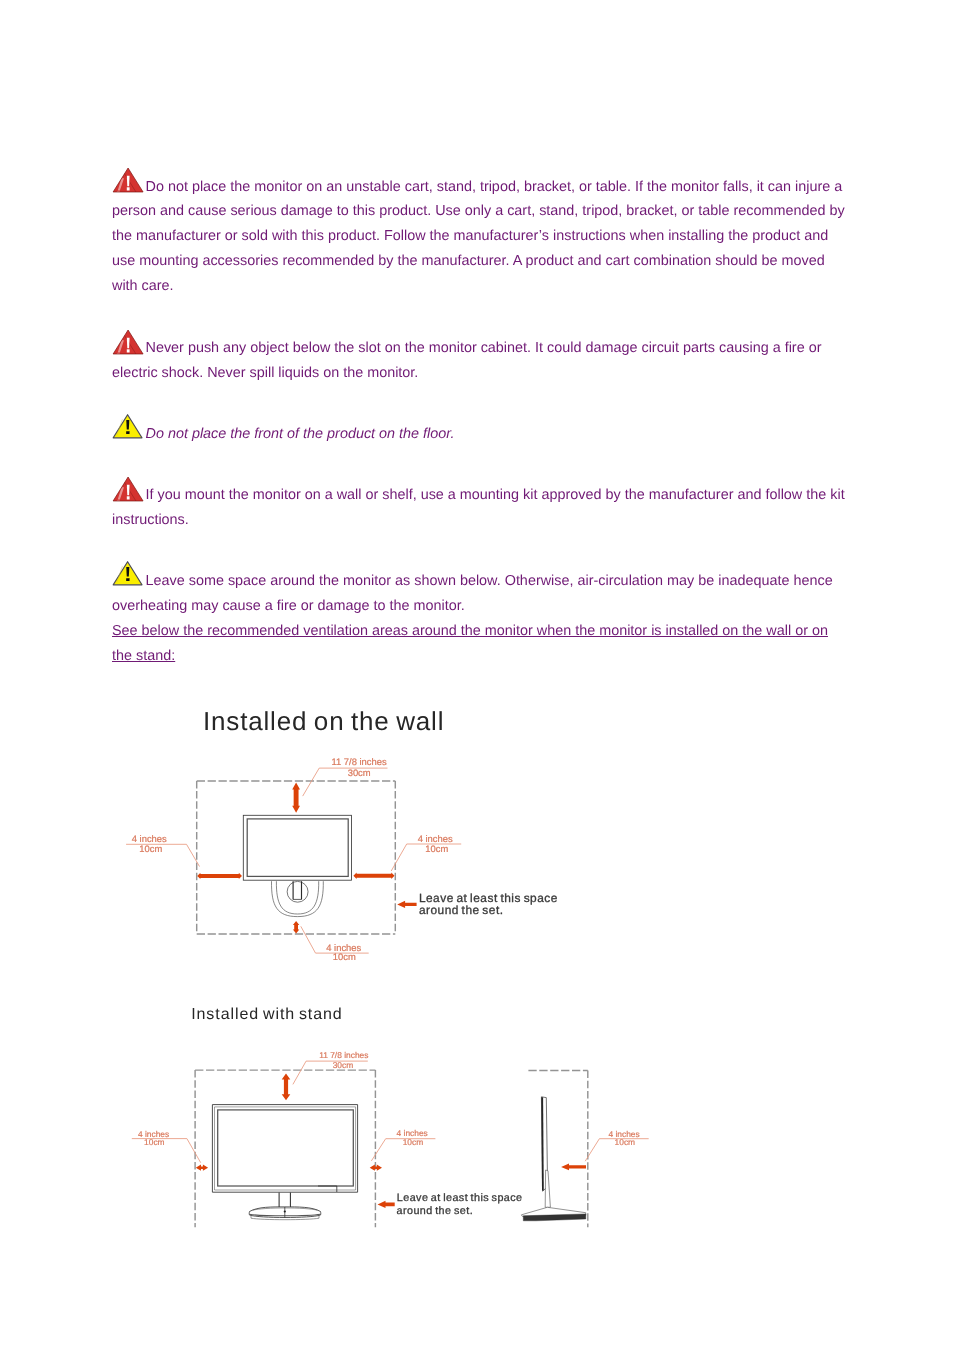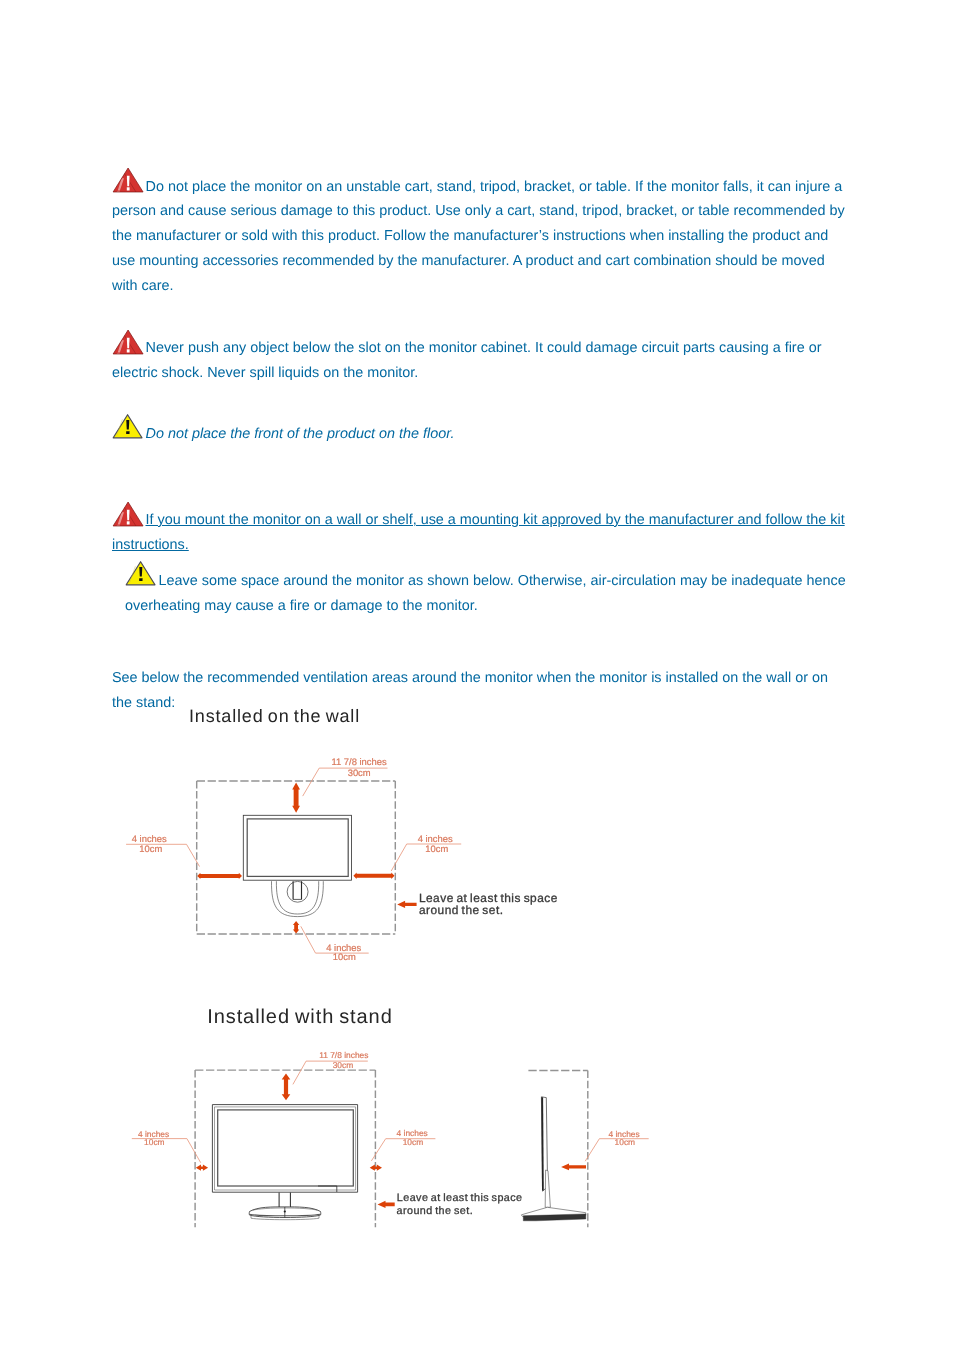--- a/index.html
+++ b/index.html
@@ -1,35 +1,35 @@
 <!DOCTYPE html>
 <html><head>
 <meta charset="utf-8">
 <style>
   html,body{margin:0;padding:0;background:#fff;}
   body{width:954px;height:1350px;position:relative;overflow:hidden;
        font-family:"Liberation Sans",sans-serif;color:#231f20;
        -webkit-font-smoothing:antialiased;text-rendering:geometricPrecision;}
   .page{position:absolute;left:0;top:0;width:954px;height:1350px;}
   .para{position:absolute;left:112px;width:738px;margin:0;font-size:14.40px;line-height:24.8px;
-        color:#0369a1;text-align:left;text-indent:33.5px;}
+        color:#701a75;text-align:left;text-indent:33.5px;}
   .tri{position:absolute;left:0;overflow:visible;}
   .t-red{width:31.2px;height:25.6px;top:-7.4px;left:0px;}
   .t-yellow{width:31.2px;height:26.3px;top:-9.5px;left:0.3px;}
   .p1{top:174.6px;}
   .p2{top:336.2px;}
   .p3{top:422.0px;text-indent:33.5px;font-style:italic;}
-  .p4{top:508px;text-decoration:underline;}
-  .p5{top:569.0px;text-indent:33.5px;margin-left:13px;}
-  .p6{top:666px;text-indent:0;}
+  .p4{top:483px;}
+  .p5{top:569.0px;text-indent:33.5px;}
+  .p6{top:619px;text-indent:0;text-decoration:underline;}
 
   .fig{position:absolute;left:0;top:0;width:954px;}
   .fig-title{position:absolute;color:#262626;white-space:nowrap;word-spacing:-1.5px;}
-  .ft1{left:189px;top:706.4px;font-size:18px;letter-spacing:0.83px;}
-  .ft2{left:191.2px;top:1006.1px;font-size:20px;letter-spacing:0.92px;margin-left:16px;}
+  .ft1{left:203px;top:706.4px;font-size:26px;letter-spacing:0.83px;}
+  .ft2{left:191.2px;top:1006.1px;font-size:16px;letter-spacing:0.92px;}
   .figsvg{position:absolute;left:0;}
   .fig1 .figsvg{top:740px;}
   .fig2 .figsvg{top:1040px;}
   .dline{stroke:#949494;stroke-width:1.45;fill:none;stroke-dasharray:8.3 2.6;}
   .dlinev{stroke:#949494;stroke-width:1.45;fill:none;stroke-dasharray:7.5 2.7;}
   .mon{stroke:#3a3a3a;fill:#fff;}
   .mon2{stroke:#555;fill:none;}
   .lbl{fill:#da7a5e;font-size:9.4px;font-family:"Liberation Sans",sans-serif;stroke:#da7a5e;stroke-width:0.22;}
   .lbl2{fill:#da7a5e;font-size:8.4px;font-family:"Liberation Sans",sans-serif;stroke:#da7a5e;stroke-width:0.2;}
   .lead{stroke:#e99a80;stroke-width:0.85;fill:none;}

